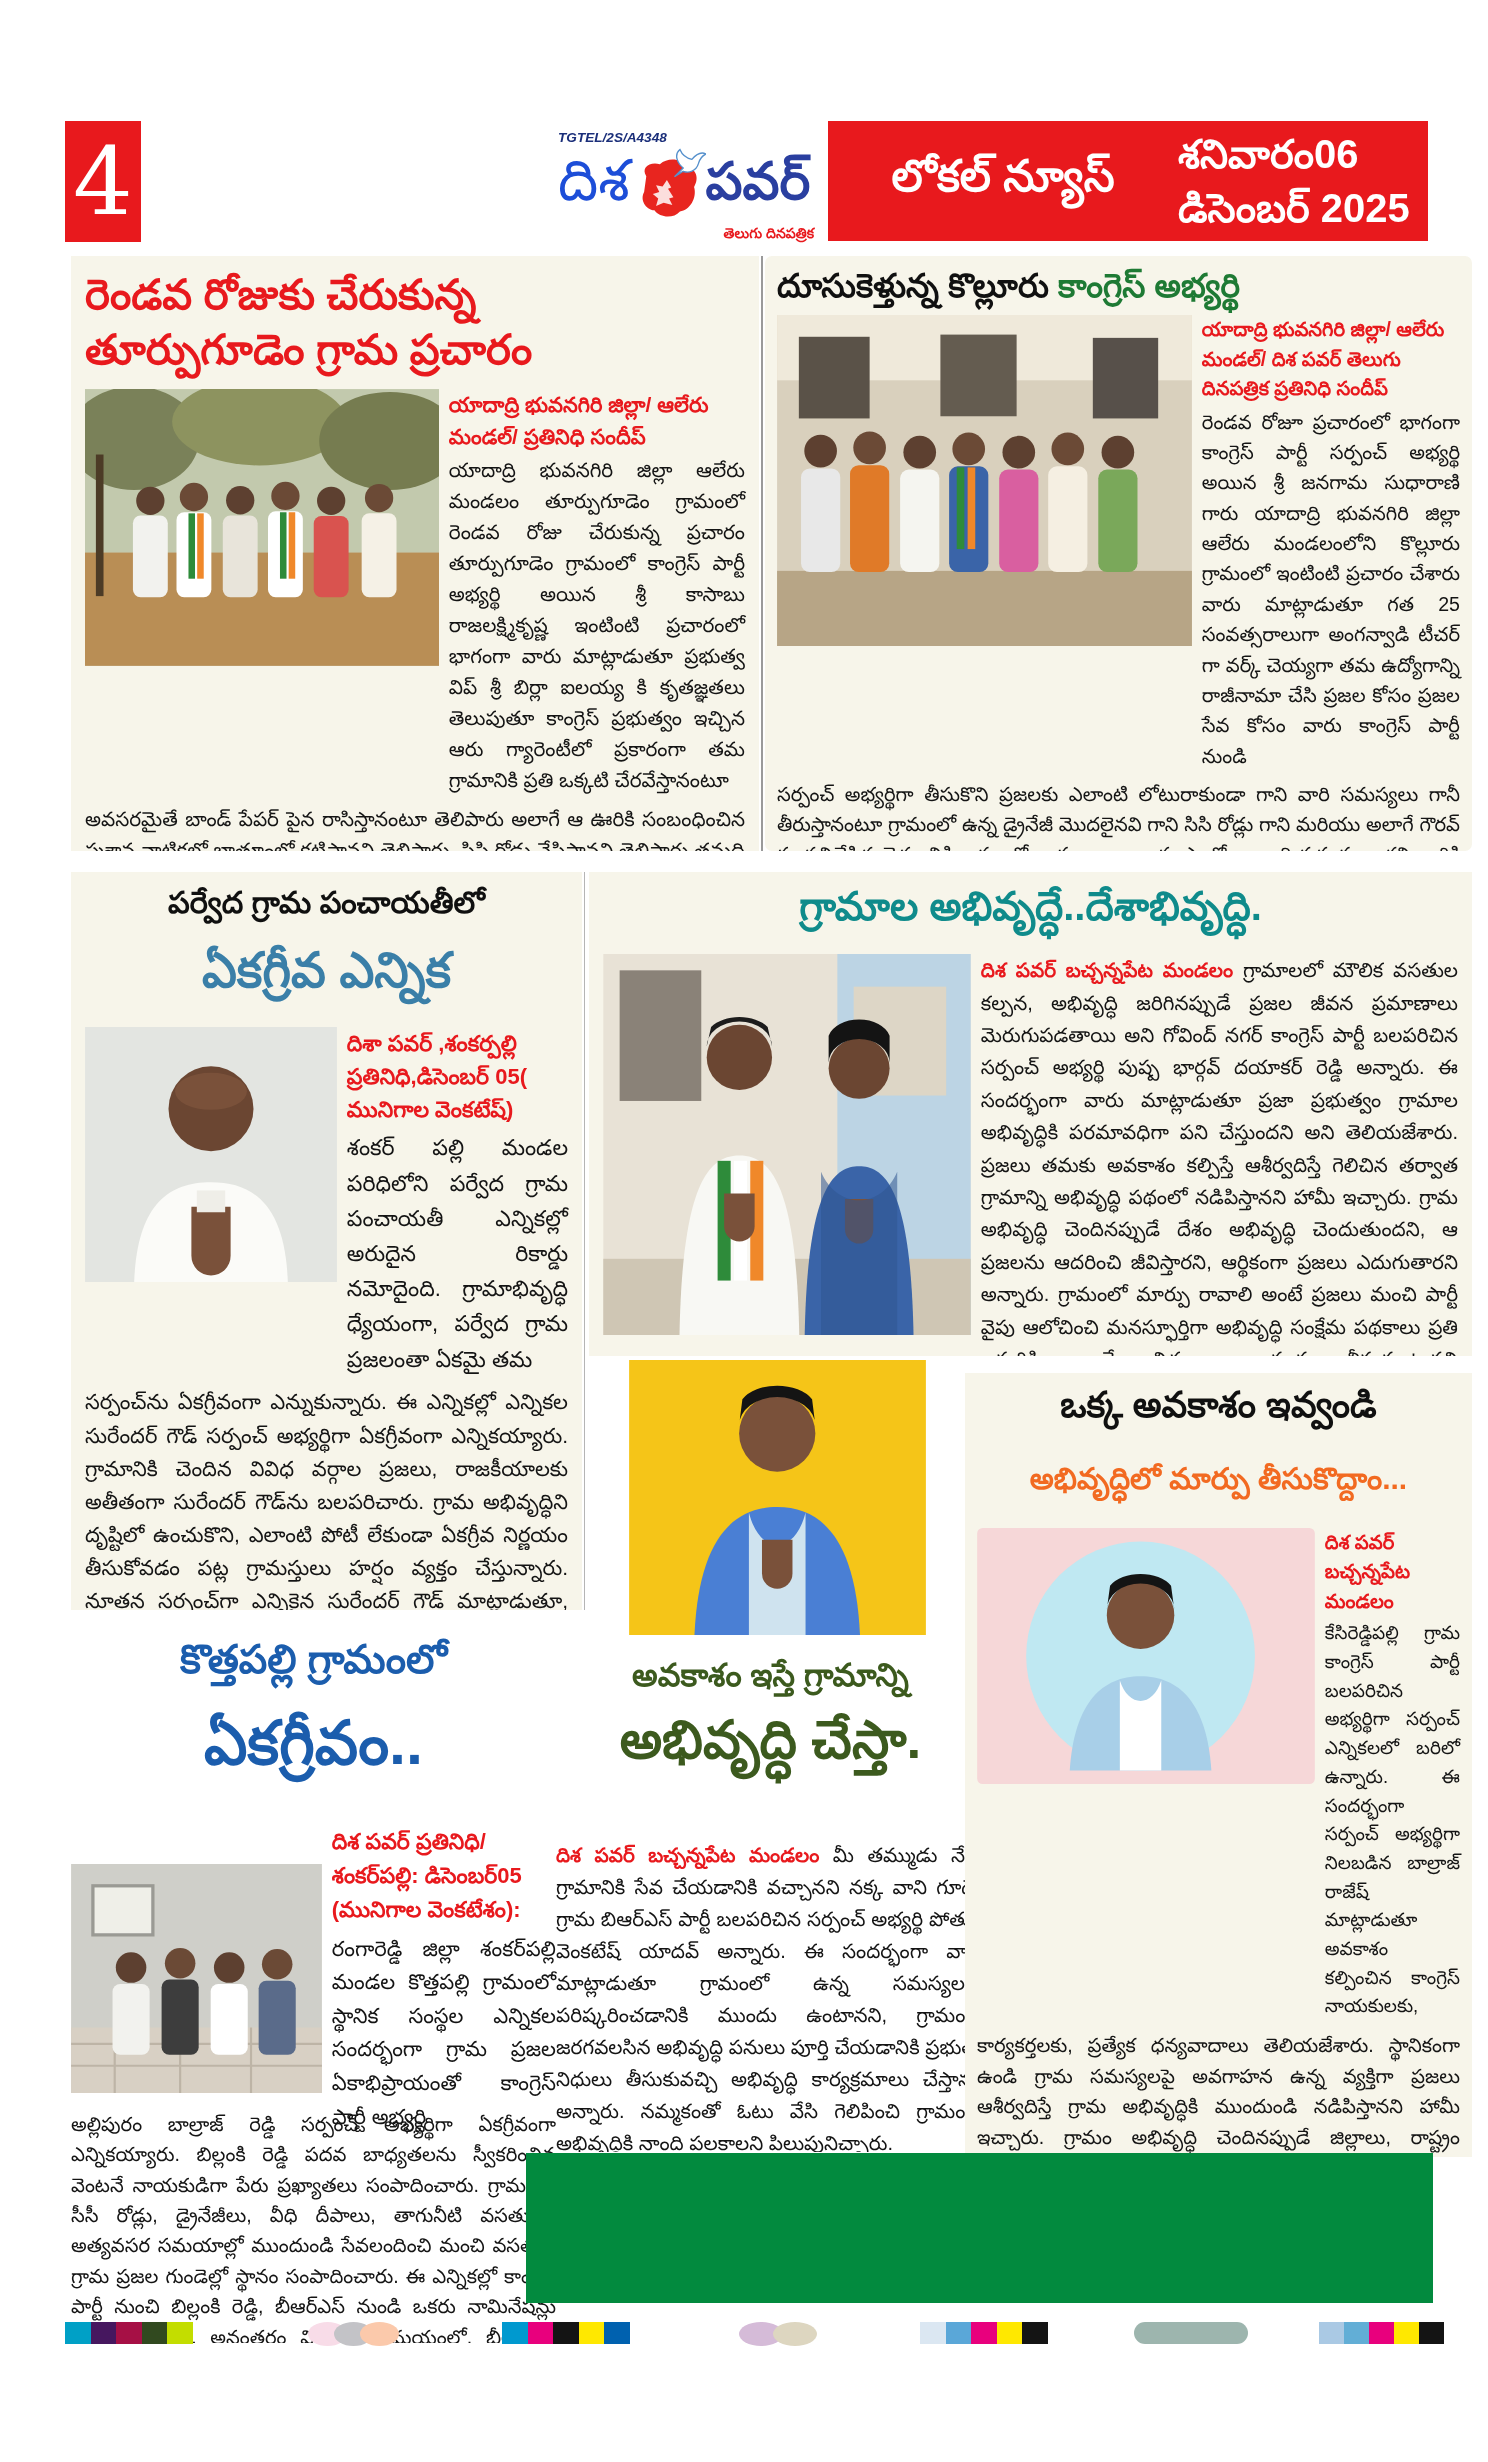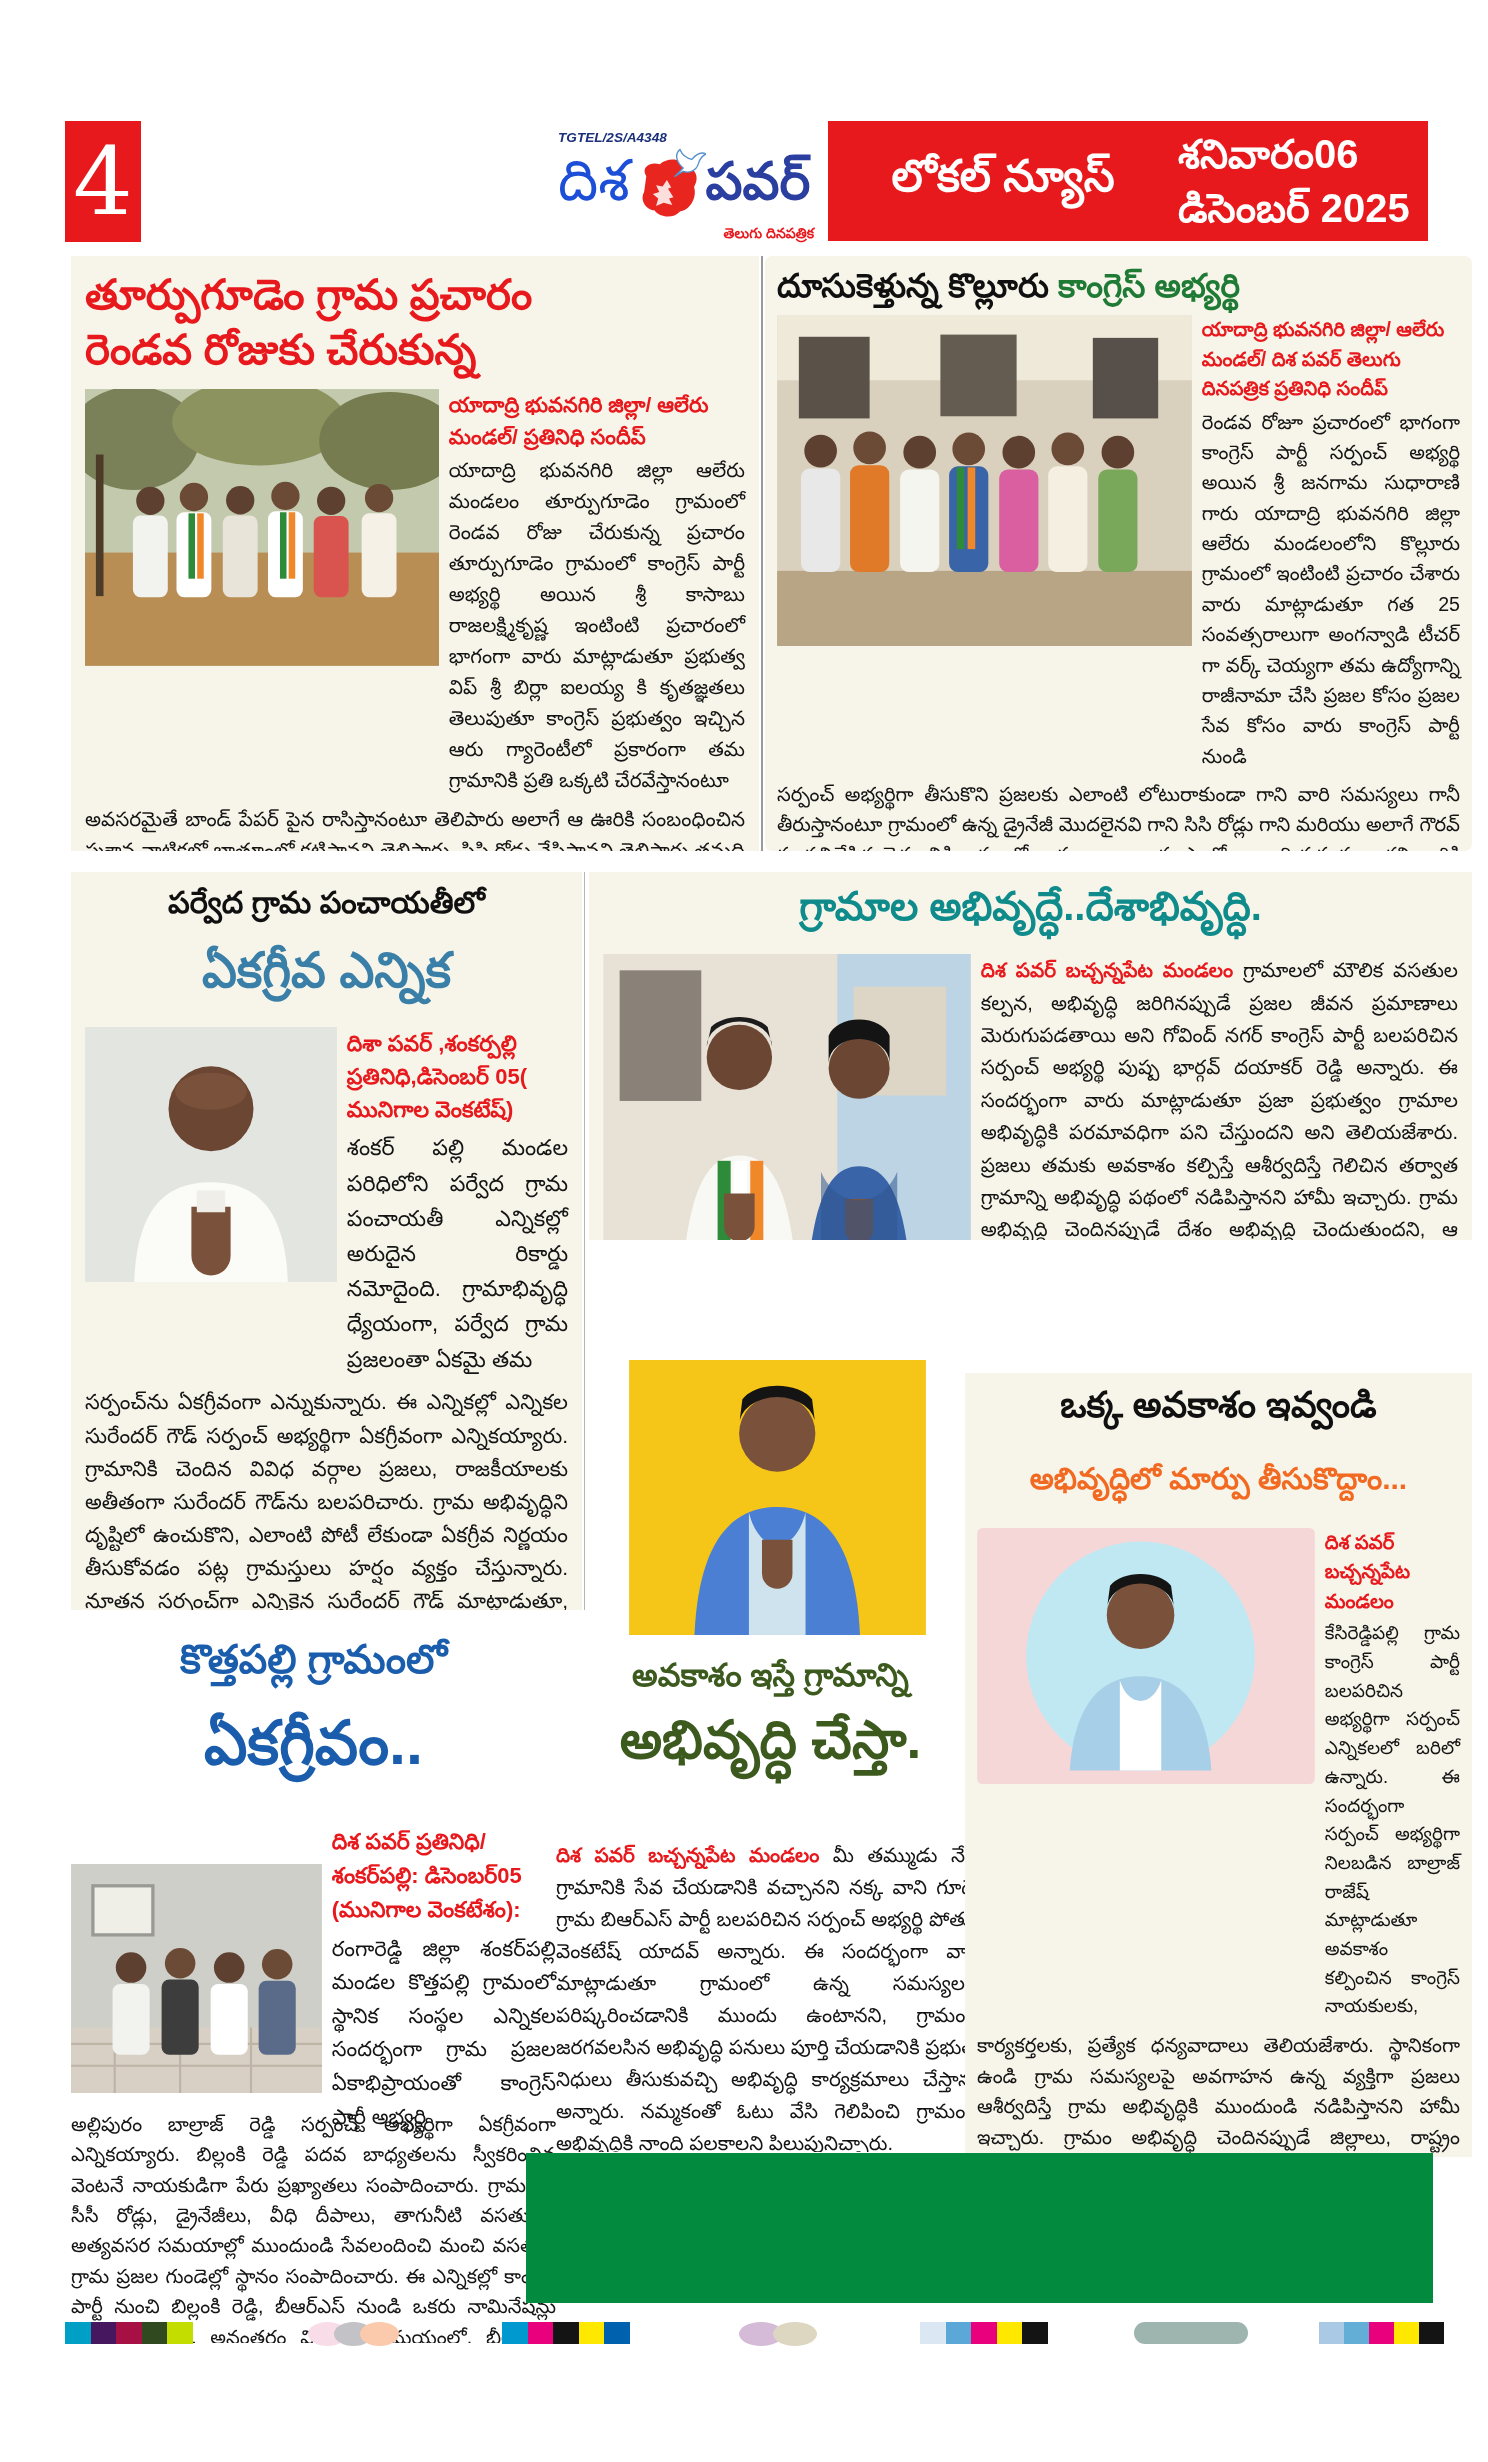--- a/index.html
+++ b/index.html
@@ -60,22 +60,22 @@
 
   <div class="abs redbox" style="left:828px;top:121px;width:600px;height:120px;justify-content:flex-start;">
     <div style="flex:1;text-align:center;font-size:44px;font-weight:bold;">లోకల్ న్యూస్</div>
     <div style="width:234px;padding-right:16px;font-size:40px;font-weight:bold;line-height:1.35;">
       <div>శనివారం06</div>
       <div>డిసెంబర్ 2025</div>
     </div>
   </div>
 
   <div class="abs panel" style="left:71px;top:256px;width:688px;height:595px;padding:12px 14px;">
+    <div class="hl-a1">రెండవ రోజుకు చేరుకున్న</div>
     <div class="hl-a1">తూర్పుగూడెం  గ్రామ ప్రచారం</div>
-    <div class="hl-a1">రెండవ రోజుకు చేరుకున్న</div>
     <div class="row" style="margin-top:12px;">
       <div>
         <svg width="354" height="277" viewBox="0 0 650 508">
           <rect width="650" height="508" fill="#cfd3bc"></rect>
           <rect y="0" width="650" height="300" fill="#c2c9ad"></rect>
           <ellipse cx="90" cy="90" rx="120" ry="95" fill="#7a8159"></ellipse>
           <ellipse cx="320" cy="60" rx="160" ry="80" fill="#8d935f"></ellipse>
           <ellipse cx="560" cy="95" rx="130" ry="90" fill="#767c50"></ellipse>
           <rect y="300" width="650" height="208" fill="#b98e55"></rect>
           <rect x="20" y="120" width="14" height="260" fill="#4c3b26"></rect>
@@ -166,21 +166,21 @@
       </div>
       <div class="col">
         <div class="byline" style="font-size:22px;line-height:1.5;">దిశా పవర్ ,శంకర్పల్లి ప్రతినిధి,డిసెంబర్ 05( మునిగాల వెంకటేష్)</div>
         <div class="body-txt" style="font-size:22px;line-height:1.6;margin-top:4.4px;">శంకర్ పల్లి మండల పరిధిలోని పర్వేద గ్రామ పంచాయతీ ఎన్నికల్లో అరుదైన రికార్డు నమోదైంది. గ్రామాభివృద్ధి ధ్యేయంగా, పర్వేద గ్రామ ప్రజలంతా ఏకమై తమ</div>
       </div>
     </div>
     <div class="body-txt" style="font-size:21px;line-height:1.58;margin-top:8.7px;">సర్పంచ్‌ను ఏకగ్రీవంగా ఎన్నుకున్నారు. ఈ ఎన్నికల్లో ఎన్నికల సురేందర్ గౌడ్ సర్పంచ్ అభ్యర్థిగా ఏకగ్రీవంగా ఎన్నికయ్యారు. గ్రామానికి చెందిన వివిధ వర్గాల ప్రజలు, రాజకీయాలకు అతీతంగా సురేందర్ గౌడ్‌ను బలపరిచారు. గ్రామ అభివృద్ధిని దృష్టిలో ఉంచుకొని, ఎలాంటి పోటీ లేకుండా ఏకగ్రీవ నిర్ణయం తీసుకోవడం పట్ల గ్రామస్తులు హర్షం వ్యక్తం చేస్తున్నారు. నూతన సర్పంచ్‌గా ఎన్నికైన సురేందర్ గౌడ్ మాట్లాడుతూ, గ్రామ ప్రజలు తనపై ఉంచిన నమ్మకాన్ని వమ్ము చేయకుండా ఉంటానని, అందరి సహకారంతో గ్రామాన్ని అభివృద్ధి తీర్చిదిద్దుతానని హామీ ఇచ్చారు. ఈ ఏకగ్రీవ ఎన్నిక ఇతర గ్రామాలకు ఆదర్శంగా నిలిచింది. అందని సహకారంతో సురేందర్ గౌడ్ భార్య అనిత ఎన్నికల్లో పోటీ గెలిచి పర్వేద సర్పంచ్‌గా ఎన్నిక కావడం విశేషం</div>
   </div>
   <div class="abs vline" style="left:584px;top:872px;height:738px;width:1.1px;background:#b5b5b5;"></div>
 
-  <div class="abs panel" style="left:589px;top:872px;width:883px;height:368px;padding:12px 14px;">
+  <div class="abs panel" style="left:589px;top:872px;width:883px;height:484px;padding:12px 14px;">
     <div class="hl-a4">గ్రామాల అభివృద్ధే..దేశాభివృద్ధి.</div>
     <div class="row" style="margin-top:15.3px;">
       <div>
         <svg width="368" height="381" viewBox="0 0 675 700">
           <rect width="675" height="700" fill="#e8e2d6"></rect>
           <rect x="430" width="245" height="700" fill="#bcd4e4"></rect>
           <rect x="30" y="30" width="150" height="240" fill="#8a8278"></rect>
           <rect x="460" y="60" width="170" height="200" fill="#ddd6c6"></rect>
           <rect y="560" width="675" height="140" fill="#cfc6b4"></rect>
           <circle cx="250" cy="190" r="60" fill="#6b4632"></circle>

